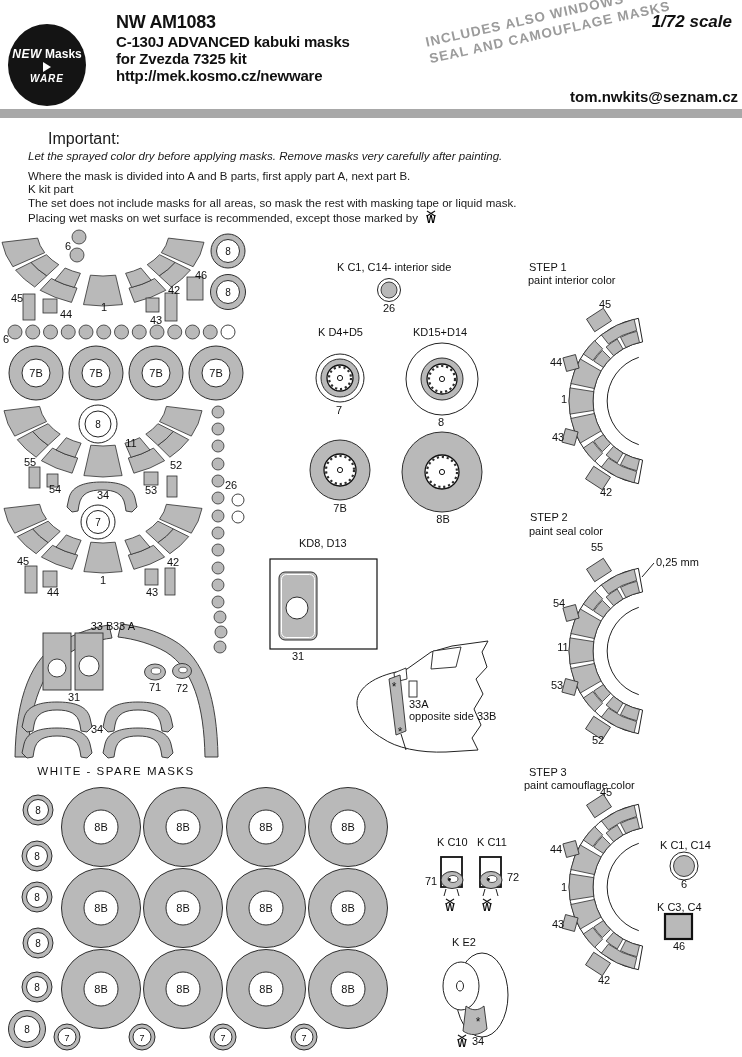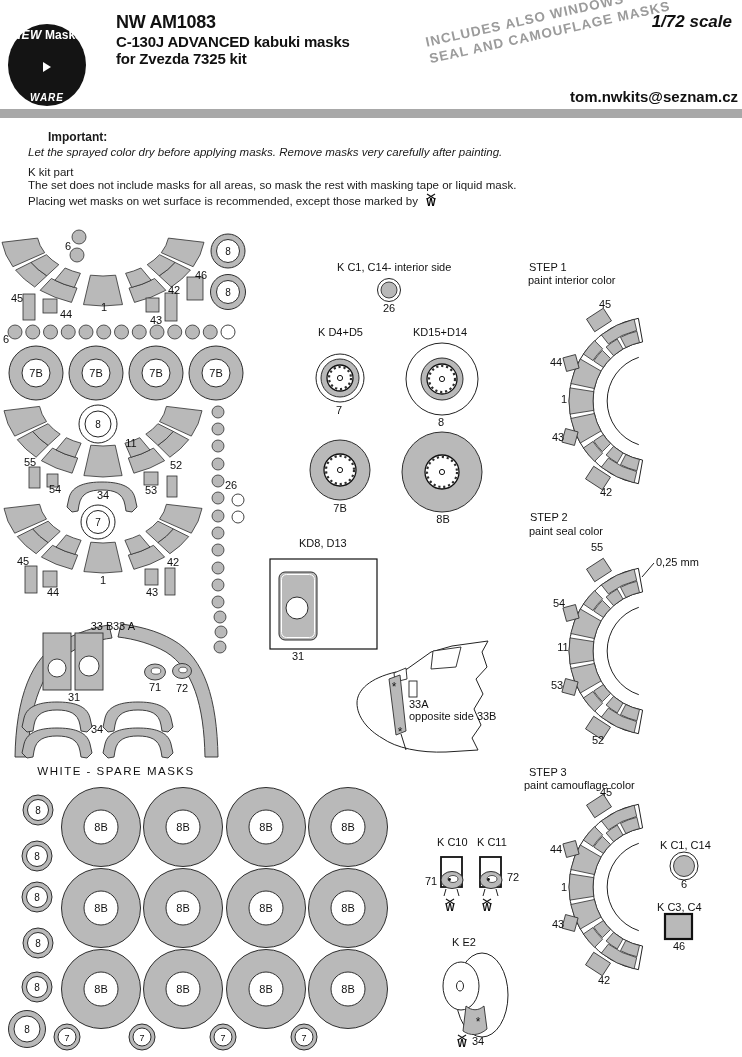--- a/index.html
+++ b/index.html
@@ -1,38 +1,38 @@
 <!DOCTYPE html>
 <html><head>
 <meta charset="utf-8">
 <style>
   html,body{margin:0;padding:0;background:#e8e8e8;}
   .page{position:relative;width:742px;height:1057px;background:#fff;overflow:hidden;
         font-family:"Liberation Sans",sans-serif;color:#111;}
   
   .logo{position:absolute;left:8px;top:24px;width:78px;height:82px;background:#141414;
-        border-radius:50%;display:flex;flex-direction:column;align-items:center;justify-content:center;color:#fff;gap:19px;}
+        border-radius:50%;display:flex;flex-direction:column;align-items:center;justify-content:center;color:#fff;}
   .logo-l1{font-size:12px;font-weight:bold;white-space:nowrap;}
   .logo-new{font-style:italic;letter-spacing:.5px;}
   .logo-arrow{display:flex;align-items:center;margin:1px 0;}
   .logo-arrow .bar{display:inline-block;width:34px;height:3px;background:#fff;}
   .logo-arrow .tri{display:inline-block;width:0;height:0;border-left:8px solid #fff;
         border-top:5px solid transparent;border-bottom:5px solid transparent;}
   .logo-l2{font-size:10px;font-weight:bold;font-style:italic;letter-spacing:1px;}
   .titles{position:absolute;left:116px;top:12px;font-weight:bold;}
   .t1{font-size:18px;letter-spacing:-.3px;}
   .t2,.t3,.t4{font-size:15px;letter-spacing:-.2px;}
   .scale{position:absolute;right:10px;top:12px;font-size:17px;font-weight:bold;font-style:italic;}
   .stamp{position:absolute;left:424px;top:34px;transform:rotate(-12.5deg);transform-origin:0 0;
          color:#9b9b9b;font-weight:bold;font-size:13.5px;letter-spacing:1px;line-height:17px;white-space:nowrap;}
   .email{position:absolute;right:4px;top:88px;font-size:15px;font-weight:bold;}
   .bar{position:absolute;left:0;top:109px;width:742px;height:9px;background:#a8a8a8;}
   
   .notes{position:absolute;left:28px;top:130px;width:700px;font-size:11.5px;color:#1a1a1a;}
-  .notes-head{font-weight:bold;font-size:12px;margin-bottom:2px;padding-left:20px;}
+  .notes-head{font-weight:normal;font-size:16px;margin-bottom:2px;padding-left:20px;}
   .note-line{line-height:12.5px;margin-bottom:1px;}
   .note-line.gap{margin-bottom:7px;font-style:italic;}
   .wsym{vertical-align:-2px;margin-left:3px;}
   
   #sheet-svg{position:absolute;left:0;top:0;}
   #sheet-svg text{font-family:"Liberation Sans",sans-serif;fill:#111;}
 </style>
 </head>
 <body>
 
@@ -44,34 +44,36 @@
       <div class="logo-arrow">
           <span class="bar"></span>
           <span class="tri"></span>
         </div>
       <div class="logo-l2">WARE</div>
     </div>
     <div class="titles">
       <div class="t1">NW AM1083</div>
       <div class="t2">C-130J ADVANCED kabuki masks</div>
       <div class="t3">for Zvezda 7325 kit</div>
+      <div class="t4">http://mek.kosmo.cz/newware</div>
     </div>
     <div class="scale">1/72 scale</div>
     <div class="stamp">
       <div>INCLUDES ALSO WINDOWS</div>
       <div>SEAL AND CAMOUFLAGE MASKS</div>
     </div>
     <div class="email">tom.nwkits@seznam.cz</div>
     <div class="bar"></div>
   </div>
 
   <div class="notes">
     <div class="notes-head">Important:</div>
     <div id="note-lines">
         <div class="note-line gap">Let the sprayed color dry before applying masks. Remove masks very carefully after painting.</div>
+        <div class="note-line">Where the mask is divided into A and B parts, first apply part A, next part B.</div>
         <div class="note-line">K kit part</div>
         <div class="note-line">The set does not include masks for all areas, so mask the rest with masking tape or liquid mask.</div>
         <div class="note-line">Placing wet masks on wet surface is recommended, except those marked by <svg class="wsym" width="14" height="14" viewBox="0 0 14 14">
             <line x1="3" y1="1" x2="11" y2="6" stroke="#111" stroke-width="1.2"></line>
             <line x1="11" y1="1" x2="3" y2="6" stroke="#111" stroke-width="1.2"></line>
             <text x="7" y="13" font-size="10" font-weight="bold" text-anchor="middle">W</text>
           </svg></div>
       </div>
   </div>
 

